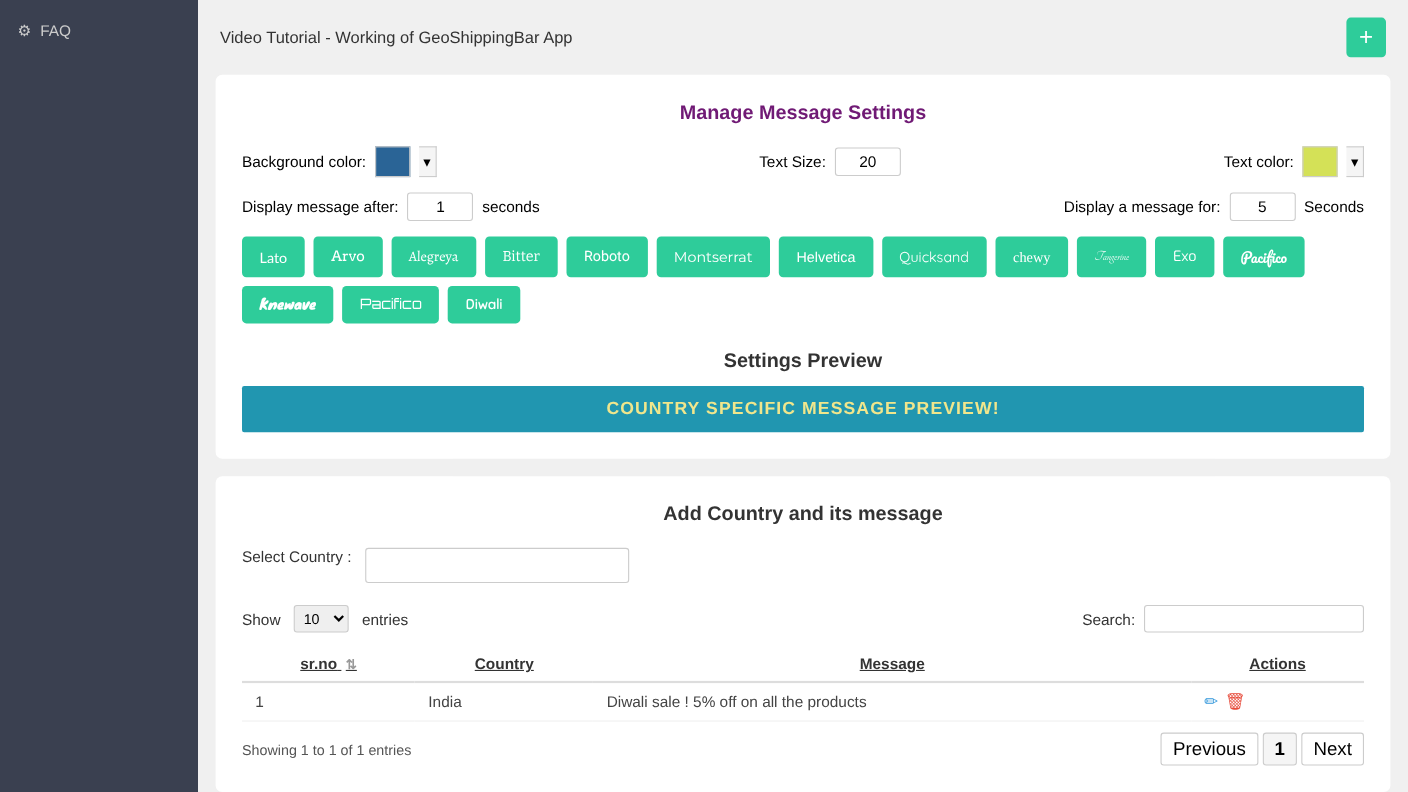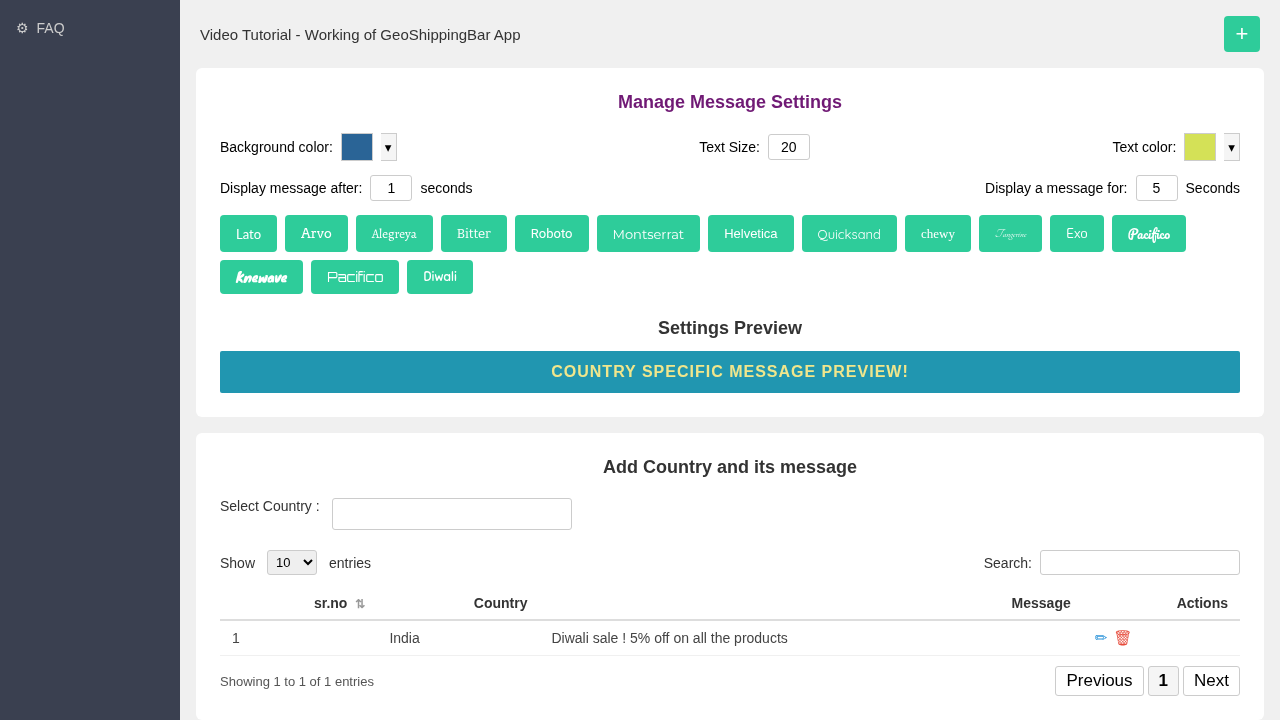--- a/index.html
+++ b/index.html
@@ -95,21 +95,21 @@
     }
     .color-swatch-yellow {
       width: 32px;
       height: 28px;
       background: #d4e157;
       border: 1px solid #ccc;
       display: inline-block;
       vertical-align: middle;
     }
     .text-input-sm {
-      width: 42px;
+      width: 60px;
       border: 1px solid #ccc;
       padding: 4px 8px;
       border-radius: 3px;
       text-align: center;
       font-size: 14px;
     }
 
     .row-flex {
       display: flex;
       align-items: center;
@@ -222,24 +222,25 @@
     table {
       width: 100%;
       border-collapse: collapse;
       margin-bottom: 10px;
     }
     thead tr {
       border-bottom: 2px solid #ddd;
     }
     th {
       padding: 8px 12px;
-      text-align: right;
+      text-align: center;
       color: #333;
       font-weight: bold;
       font-size: 14px;
+      text-decoration: underline;
     }
     td {
       padding: 8px 12px;
       color: #444;
       font-size: 14px;
       border-bottom: 1px solid #f0f0f0;
     }
     .sort-icon { color: #999; margin-left: 4px; font-size: 12px; }
 
     

